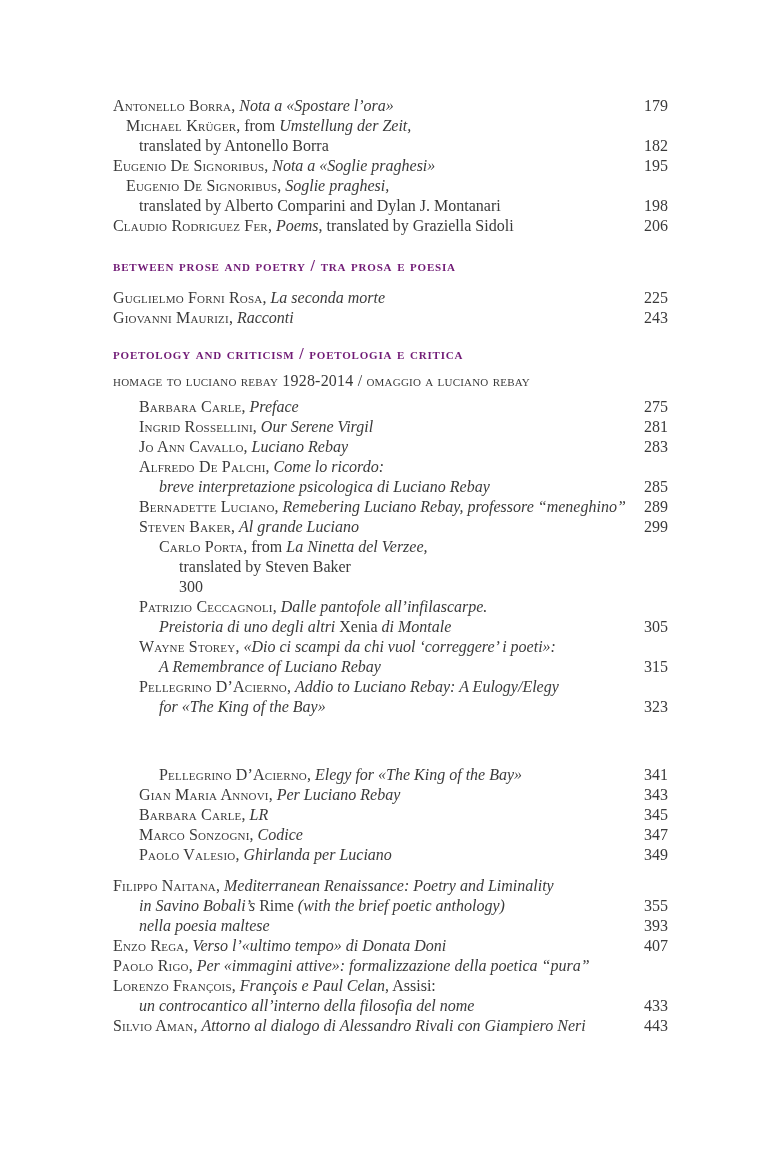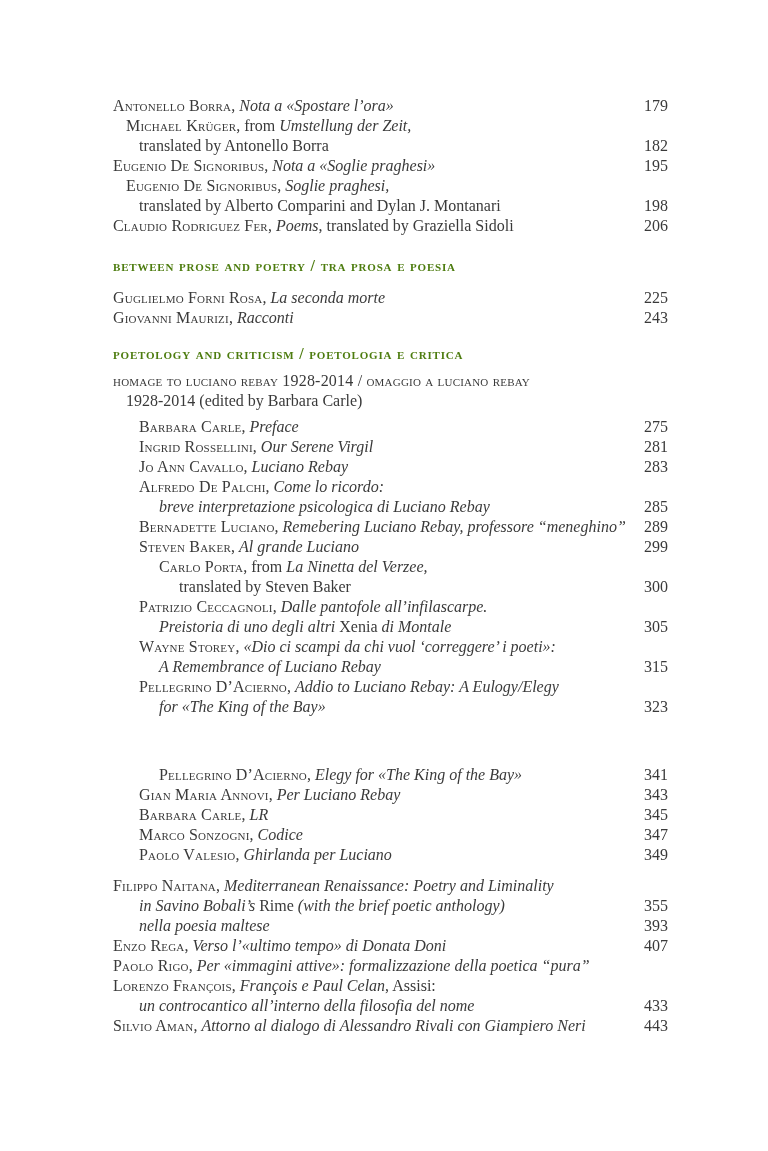--- a/index.html
+++ b/index.html
@@ -23,21 +23,21 @@
   .block:nth-child(2){margin-top:20px;}
   .block:nth-child(3){margin-top:12px;}
   .block:nth-child(4){margin-top:16px;}
   .block:nth-child(5){margin-top:7px;}
   .block:nth-child(6){margin-top:6px;}
   .block:nth-child(7){margin-top:11px;}
   .heading{
     font-weight:bold;
     font-variant:small-caps;
     letter-spacing:0.8px;
-    color:#4d7c0f;
+    color:#701a75;
   }
   .line{
     display:flex;
     align-items:baseline;
   }
   .txt{white-space:nowrap;}
   .fill{flex:1 1 auto;min-width:6px;}
   .pg{
     flex:0 0 auto;
     text-align:right;
@@ -100,23 +100,20 @@
           <span class="pg">243</span>
         </div>
       </div>
       <div class="block">
         <div class="heading">poetology and criticism / poetologia e critica</div>
       </div>
       <div class="block">
         <div class="line" style="padding-left: 0px;">
           <span class="txt"><span class="seg-sc">homage to luciano rebay 1928-2014 / omaggio a luciano rebay</span></span>
         </div>
-        <div class="line" style="padding-left: 13px;">
-          <span class="txt"><span class="seg-r">1928-2014 (edited by Barbara Carle)</span></span>
-        </div>
       </div>
       <div class="block">
         <div class="line" style="padding-left: 26px;">
           <span class="txt"><span class="seg-sc">Barbara Carle</span><span class="seg-r">, </span><span class="seg-i">Preface</span></span>
           <span class="fill"></span>
           <span class="pg">275</span>
         </div>
         <div class="line" style="padding-left: 26px;">
           <span class="txt"><span class="seg-sc">Ingrid Rossellini</span><span class="seg-r">, </span><span class="seg-i">Our Serene Virgil</span></span>
           <span class="fill"></span>
@@ -141,21 +138,21 @@
           <span class="pg">289</span>
         </div>
         <div class="line" style="padding-left: 26px;">
           <span class="txt"><span class="seg-sc">Steven Baker</span><span class="seg-r">, </span><span class="seg-i">Al grande Luciano</span></span>
           <span class="fill"></span>
           <span class="pg">299</span>
         </div>
         <div class="line" style="padding-left: 46px;">
           <span class="txt"><span class="seg-sc">Carlo Porta</span><span class="seg-r">, from </span><span class="seg-i">La Ninetta del Verzee,</span></span>
         </div>
-        <div class="line" style="padding-left: 66px;">
+        <div class="line" style="padding-left: 66px; flex-direction: column;">
           <span class="txt"><span class="seg-r">translated by Steven Baker</span></span>
           <span class="fill"></span>
           <span class="pg">300</span>
         </div>
         <div class="line" style="padding-left: 26px;">
           <span class="txt"><span class="seg-sc">Patrizio Ceccagnoli</span><span class="seg-r">, </span><span class="seg-i">Dalle pantofole all’infilascarpe.</span></span>
         </div>
         <div class="line" style="padding-left: 46px;">
           <span class="txt"><span class="seg-i">Preistoria di uno degli altri </span><span class="seg-r">Xenia</span><span class="seg-i"> di Montale</span></span>
           <span class="fill"></span>

